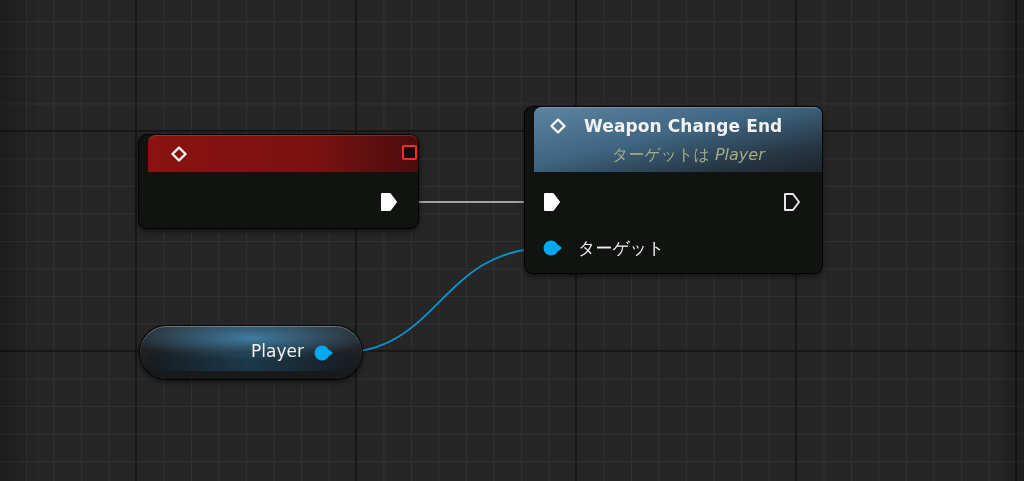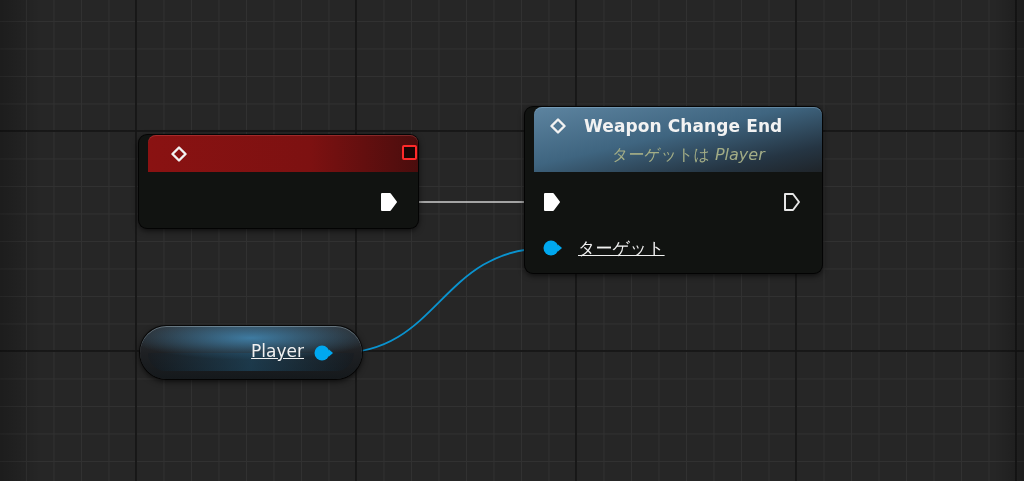--- a/index.html
+++ b/index.html
@@ -70,21 +70,21 @@
     height: 65px;
     background: linear-gradient(to bottom right, #5d84a0 0%, #3f6580 45%, #253543 80%, #1f2429 100%);
     box-shadow: inset 0 1px 0 rgba(200,230,255,0.25);
   }
   #func-node .func-icon { left: 16px; top: 11px; }
   #func-node .title { left: 50px; top: 9px; }
   #func-node .subtitle { left: 50px; top: 38px; margin-left: 28px; }
 
   .exec-pin { position: absolute; width: 18px; height: 20px; }
   .data-pin { position: absolute; width: 20px; height: 16px; }
-  .pin-label { position: absolute; color: #f0f0f0; font-size: 17px; white-space: nowrap; text-decoration: underline; }
+  .pin-label { position: absolute; color: #f0f0f0; font-size: 17px; white-space: nowrap; }
 
   
   #var-node {
     position: absolute; left: 140px; top: 326px; width: 222px; height: 53px;
     border-radius: 27px;
     background:
       radial-gradient(ellipse 120px 22px at 50% 12px, rgba(70,150,200,0.75), rgba(30,70,100,0.0) 100%),
       linear-gradient(to bottom, #2f3338 0%, #1e2023 50%, #15191c 100%);
     box-shadow: 0 2px 6px rgba(0,0,0,0.8), 0 0 0 1px #0a0a0a, inset 0 1px 0 rgba(200,220,230,0.35);
   }

